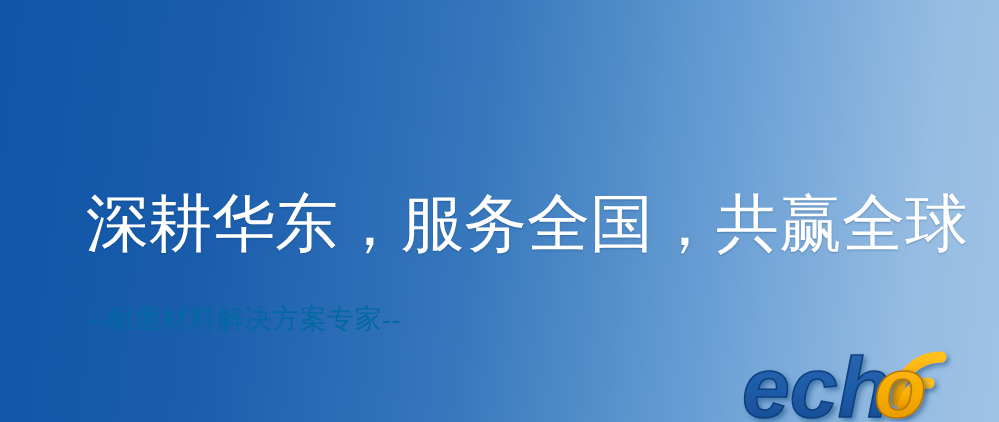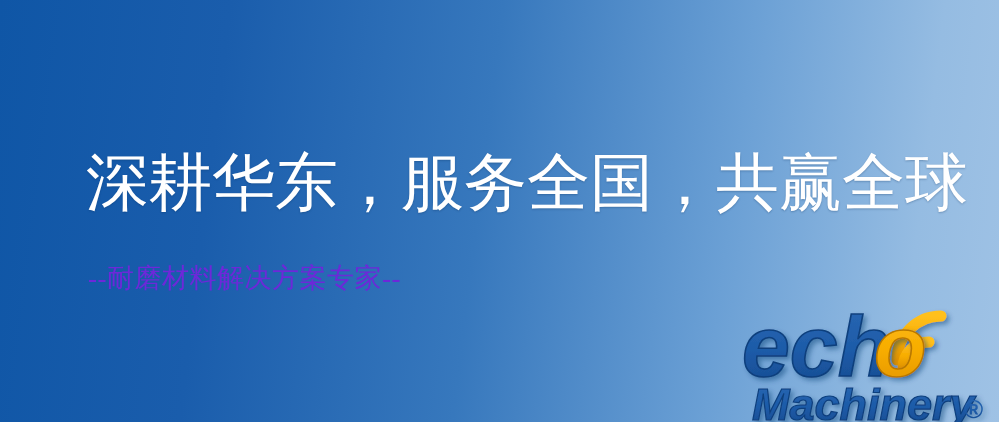--- a/index.html
+++ b/index.html
@@ -31,42 +31,42 @@
 
   
   #banner::before {
     content: "";
     position: absolute;
     inset: 0;
     background: linear-gradient(97deg, #0f56a6 0%, #1a5dac 22%, #3778bd 48%, #6ba0d5 72%, #95bce2 90%, #9fc2e5 100%);
     z-index: 0;
   }
 
-  .layer { position: relative; z-index: 2; }
+  .layer { position: relative; z-index: 2; margin-top: 41px; }
 
   #headline {
     position: absolute;
     left: 86px;
     top: 150px;
     font-size: 63px;
     line-height: 1.06;
     color: #ffffff;
     white-space: nowrap;
     letter-spacing: 0px;
     text-shadow: 0 1px 2px rgba(10, 45, 90, 0.30);
     font-weight: 400;
   }
 
   #subtitle {
     position: absolute;
     left: 88px;
     top: 264px;
     font-size: 27px;
     line-height: 1.1;
-    color: #6d28d9;
+    color: #0369a1;
     white-space: nowrap;
     letter-spacing: 0.5px;
     font-weight: 400;
   }
 
   
   #logo {
     position: absolute;
     left: 742px;
     top: 304px;

